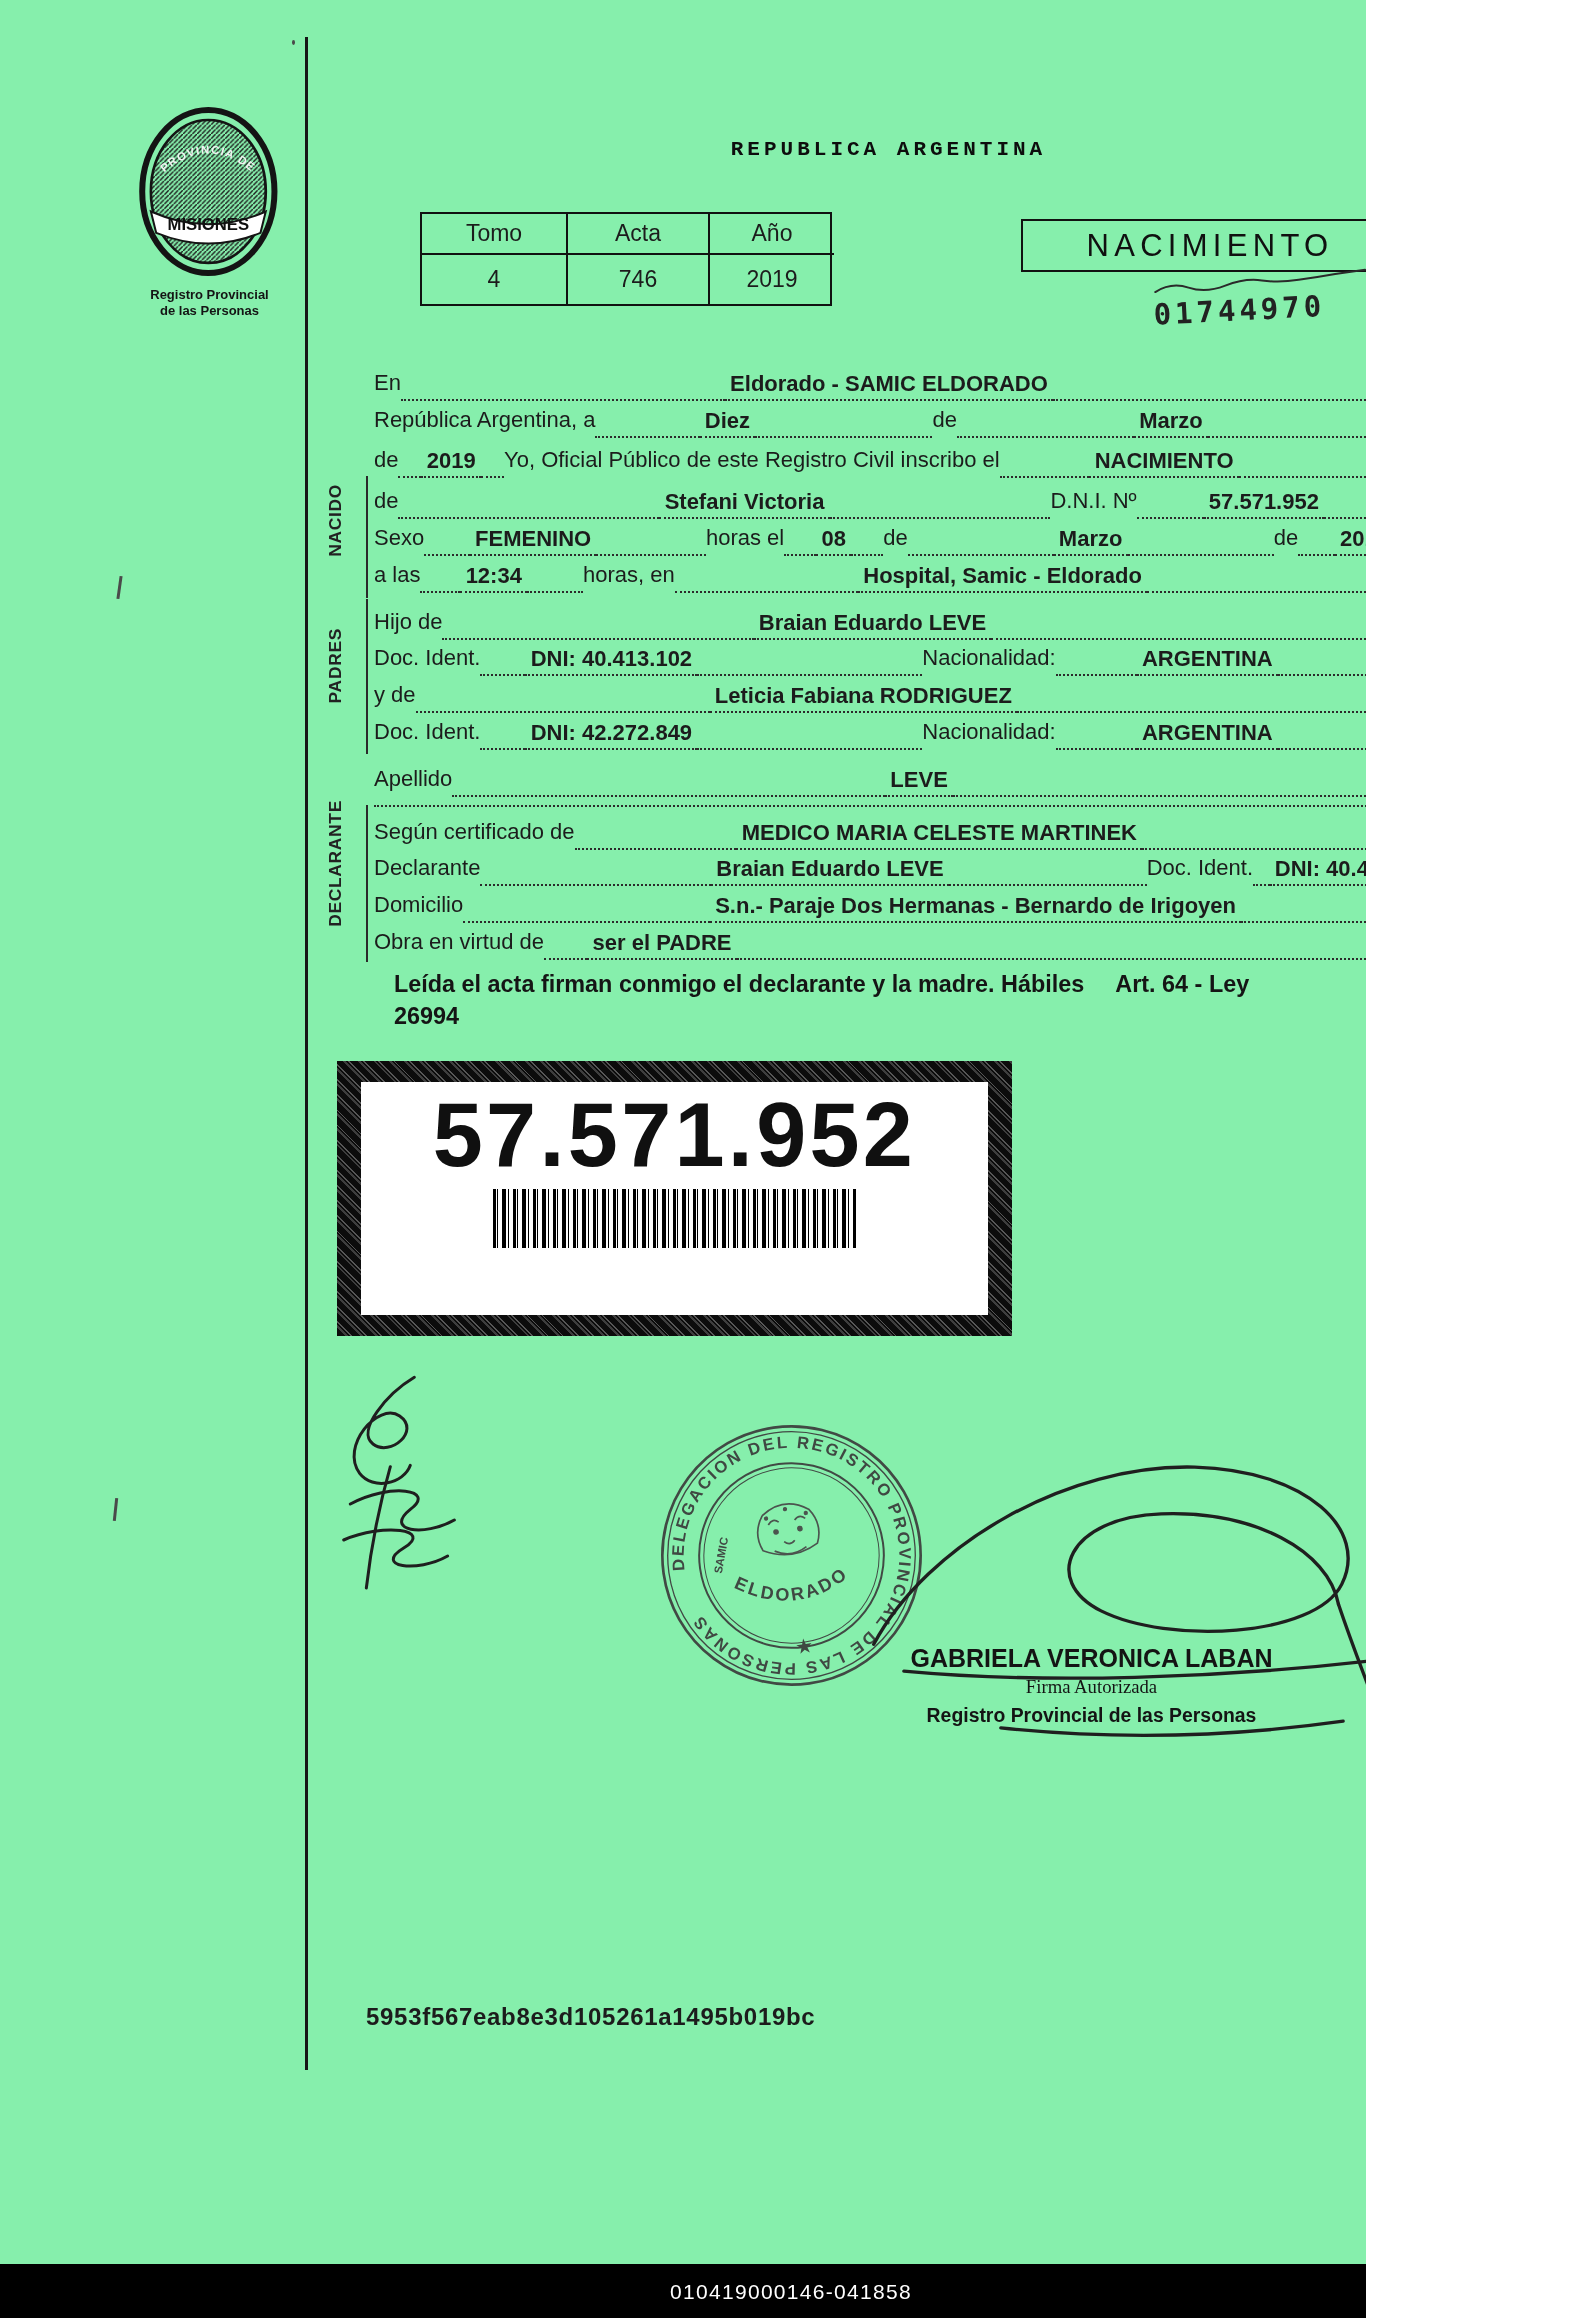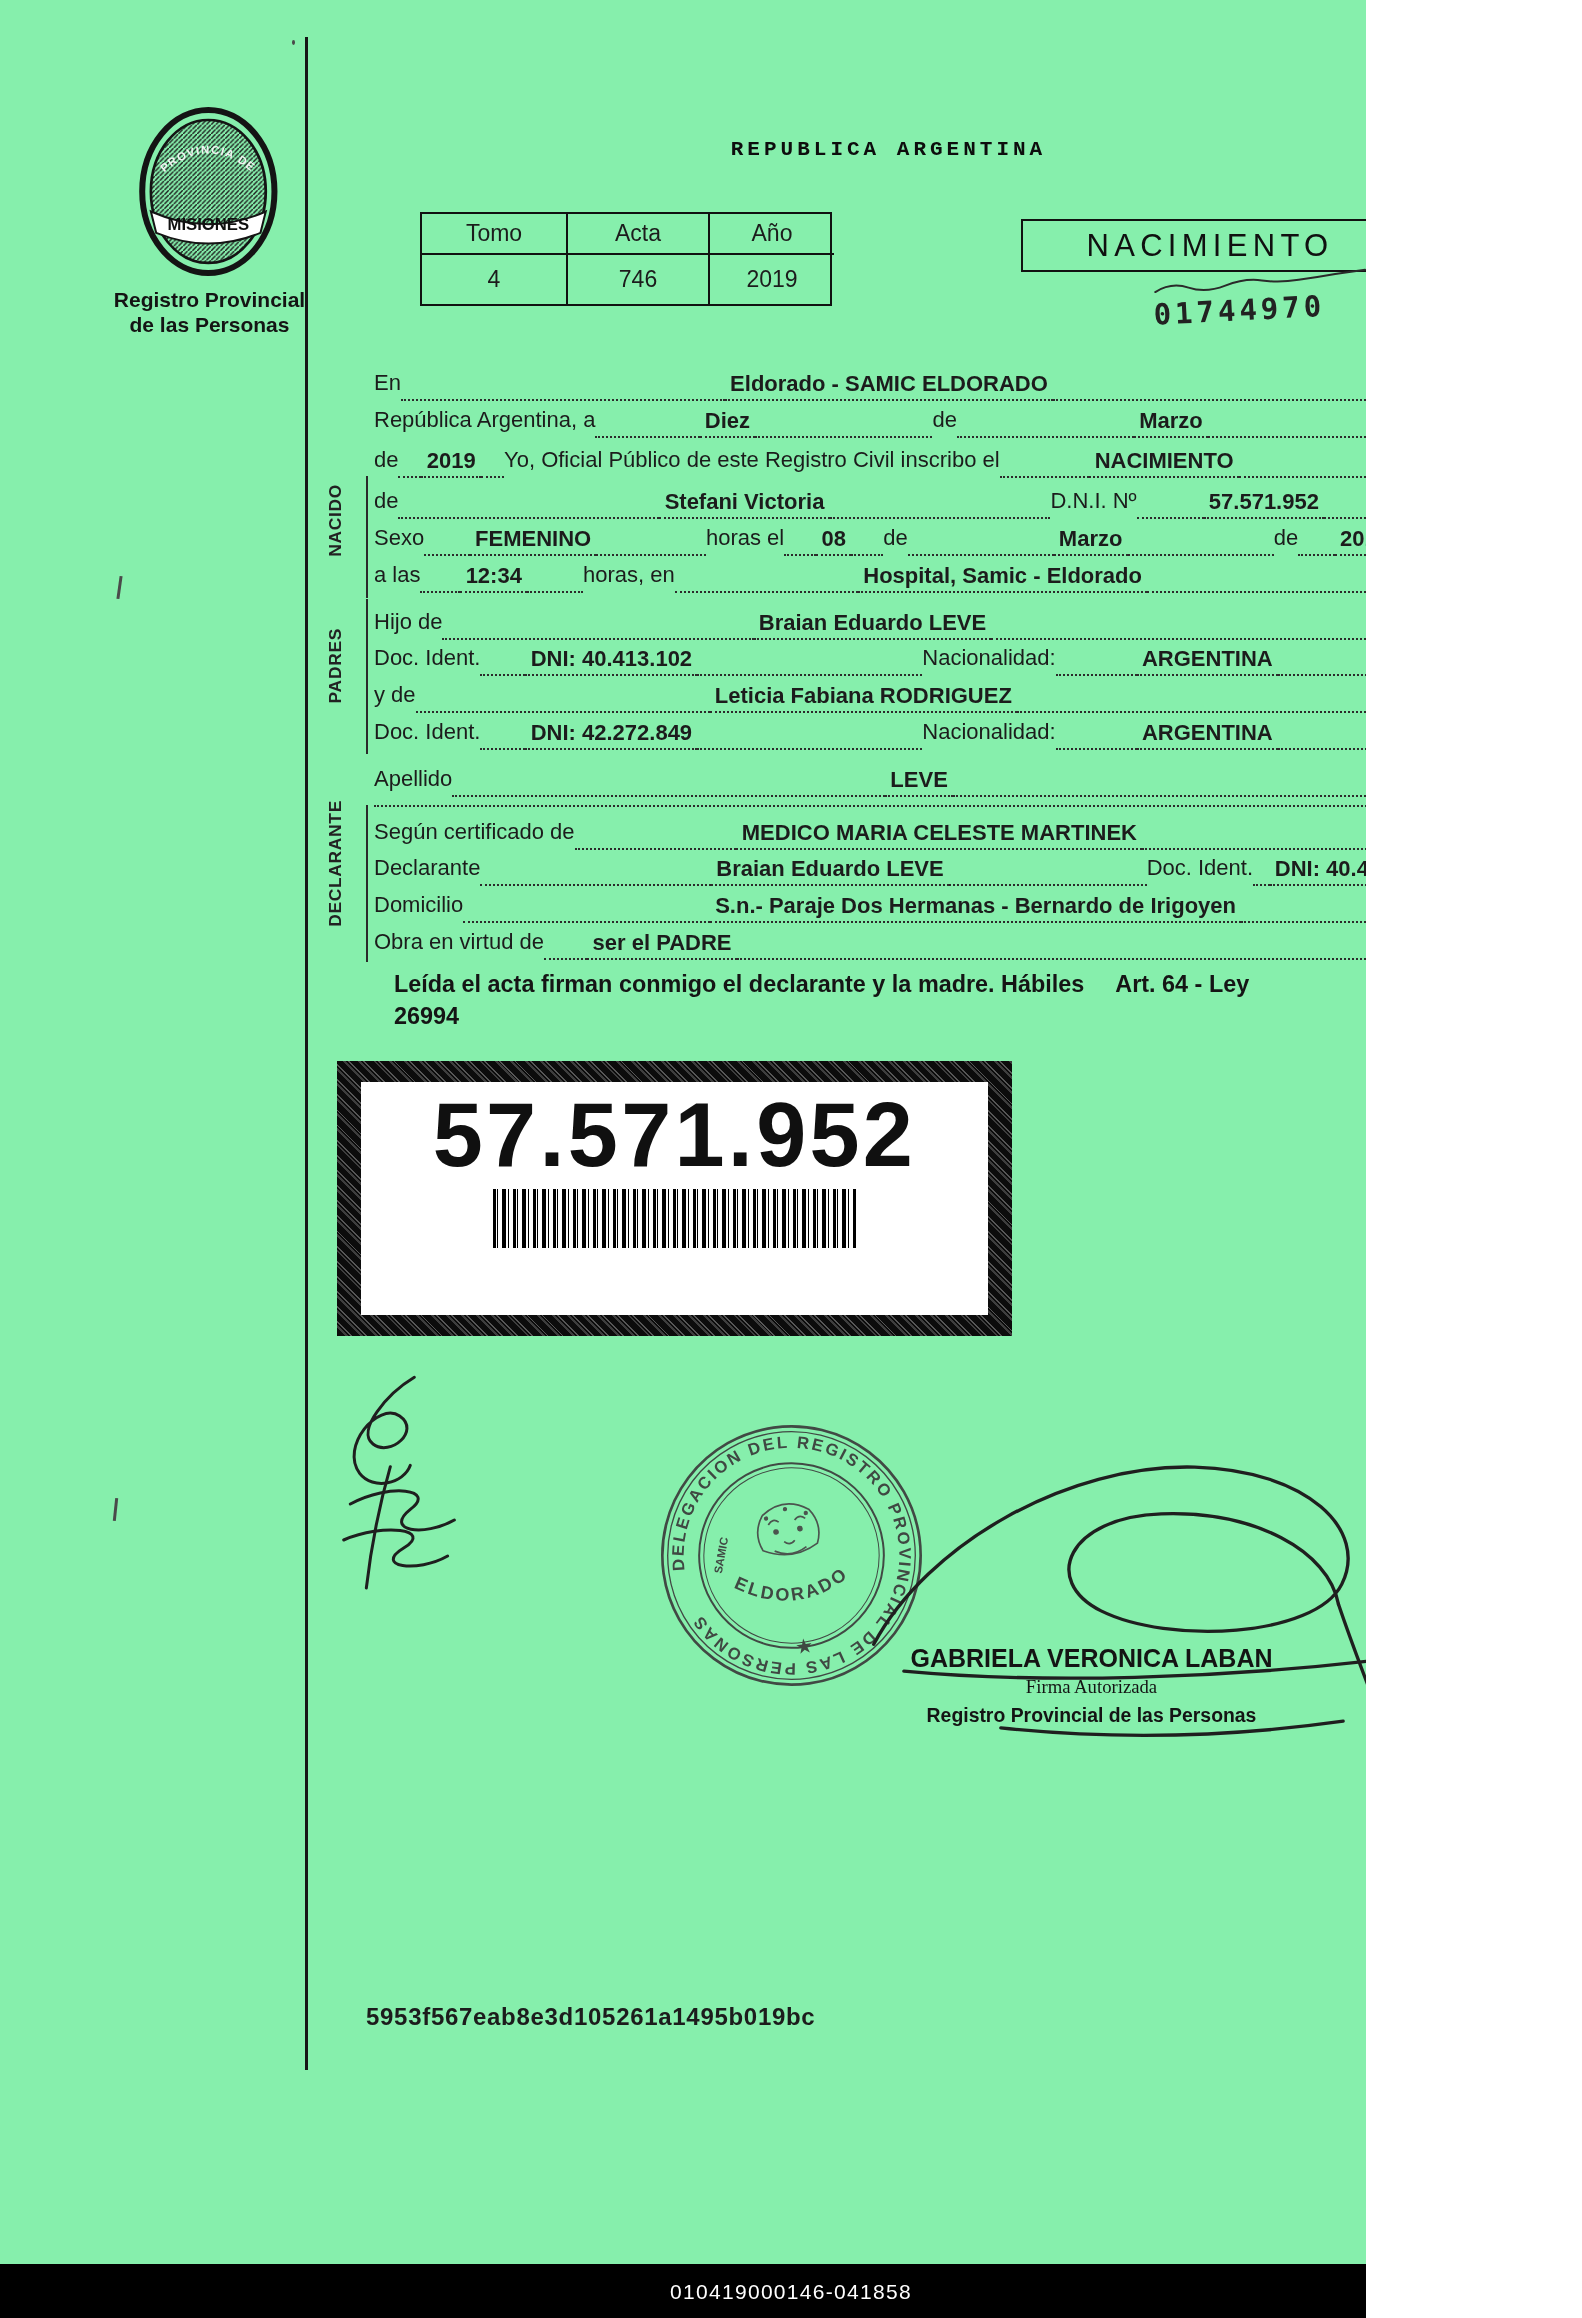--- a/index.html
+++ b/index.html
@@ -11,21 +11,21 @@
 
   
   .vline { position:absolute; background:#161616; }
 
   
   .page-num { position:absolute; left:1391px; top:64px; font-size:44px; color:#0e0e0e; }
 
   
   .emblem { position:absolute; left:136px; top:106px; width:146px; height:179px; }
   .emblem-caption { position:absolute; left:99px; top:287px; width:221px; text-align:center;
-    font-size:21px; font-weight:700; line-height:1.2; color:#141414; }
+    font-size:13px; font-weight:700; line-height:1.2; color:#141414; }
 
   
   .doc-title { position:absolute; left:588px; top:138px; width:601px; text-align:center;
     font-family:"Liberation Mono","DejaVu Sans Mono",monospace; font-weight:700;
     font-size:21px; letter-spacing:4px; color:#0d0d0d; white-space:nowrap; }
 
   
   .rtable { position:absolute; left:420px; top:212px; width:412px;
     display:grid; grid-template-columns:146px 142px 124px; border:2px solid #111; }
   .rtable .cell { border-right:2px solid #111; border-bottom:2px solid #111;

